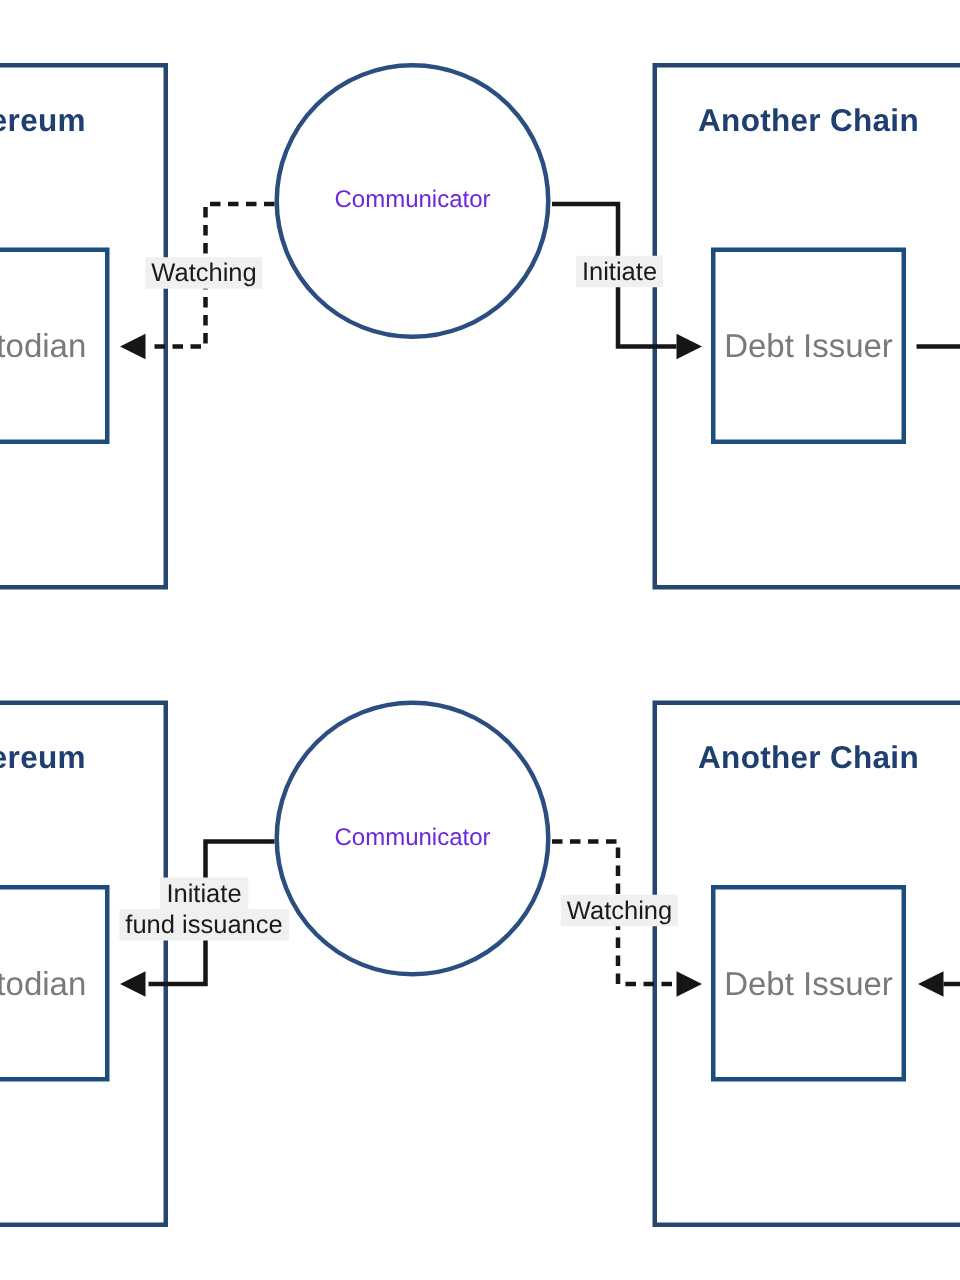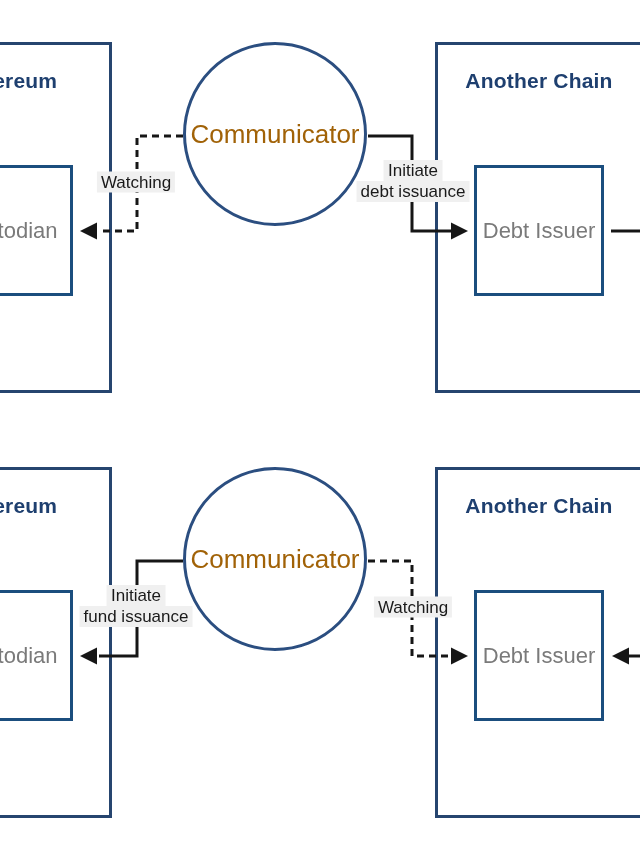--- a/index.html
+++ b/index.html
@@ -30,21 +30,21 @@
     display:flex; align-items:center; justify-content:center;
   }
   .component-label { font-size:22px; color:#7a7a7a; white-space:nowrap; }
 
   .hub-circle {
     position:absolute; left:183px; top:42px; width:184px; height:184px;
     border:3px solid #2b4e80; border-radius:50%; box-sizing:border-box;
     background:#ffffff; display:flex; align-items:center; justify-content:center;
     z-index:1;
   }
-  .hub-label { font-size:26px; color:#a16207; white-space:nowrap; }
+  .hub-label { font-size:16px; color:#6d28d9; white-space:nowrap; }
 
   svg.connectors { position:absolute; left:0; top:0; z-index:2; }
   .conn { stroke:#161616; stroke-width:3; fill:none; }
   .conn.dashed { stroke-dasharray:7 5; }
   .head { fill:#161616; stroke:none; }
 
   .flow-label {
     position:absolute; z-index:3; text-align:center; font-size:17px;
     color:#1a1a1a; line-height:21px; transform:translate(-50%,-50%);
     white-space:nowrap;
@@ -83,21 +83,20 @@
       <polygon class="head" points="468,231 451,222.5 451,239.5"></polygon>
       <path class="conn" d="M611 231 H642"></path>
     </svg>
 
     <div class="flow-label" style="left:136px; top:182px;">
       <span class="line">Watching</span>
     </div>
 
     <div class="flow-label" style="left:413px; top:181px;">
       <span class="line">Initiate</span>
-      <span class="line">debt issuance</span>
     </div>
   </div>
 
   <div class="panel bottom">
 
     <div class="outer-box left">
       <div class="chain-title">Ethereum</div>
       <div class="inner-box">
         <span class="component-label">Custodian</span>
       </div>

